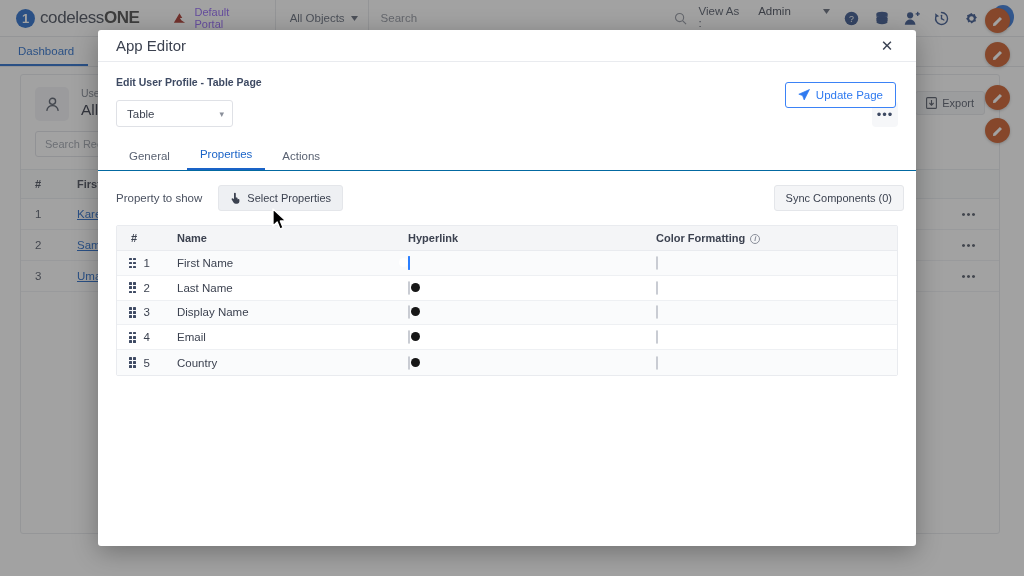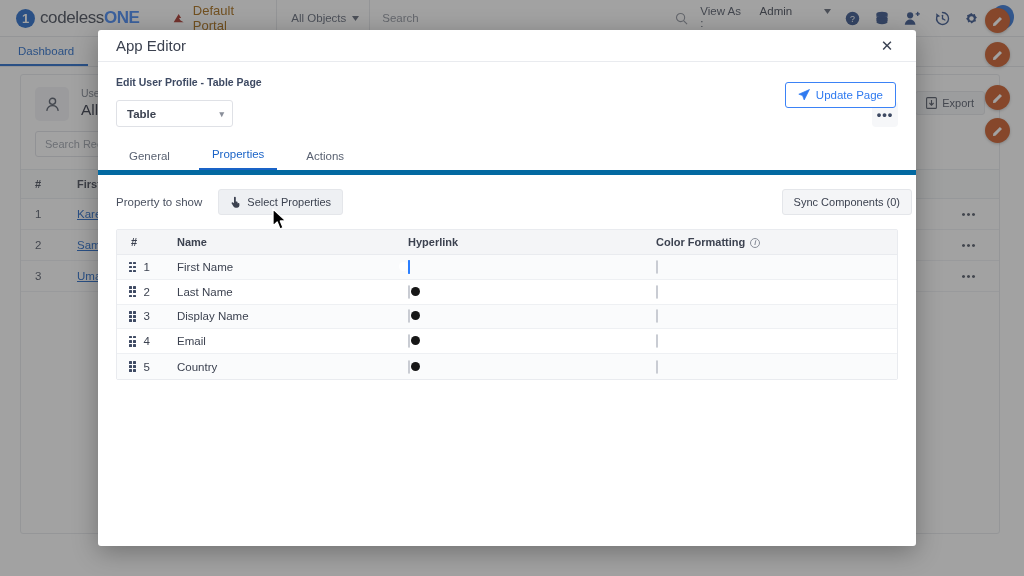--- a/index.html
+++ b/index.html
@@ -19,24 +19,24 @@
     background: #ffffff; display: flex; align-items: center;
     border-bottom: 1px solid #e4e6ea;
   }
   .brand { display: flex; align-items: center; gap: 5px; padding: 0 14px 0 16px; }
   .brand-mark {
     width: 19px; height: 19px; border-radius: 50%;
     background: #1a63c7; color: #fff; font-size: 13px; font-weight: bold;
     display: flex; align-items: center; justify-content: center; line-height: 1;
   }
   .brand-text { font-size: 17px; letter-spacing: -0.4px; color: #3c4250; font-weight: 500; }
-  .brand-text b { color: #3b82f6; font-weight: 600; }
+  .brand-text b { color: #404040; font-weight: 600; }
 
   .portal { display: flex; align-items: center; gap: 8px; padding: 0 18px; }
-  .portal-label { font-size: 13px; color: #a16207; }
+  .portal-label { font-size: 11px; color: #8b5cf6; }
 
   .search-wrap {
     display: flex; align-items: flex-start; height: 37px; flex: 0 0 auto;
     border-left: 1px solid #e4e6ea;
   }
   .objects-sel {
     font-size: 11.5px; color: #5a6272; padding: 0 10px 0 14px;
     display: flex; align-items: center; gap: 6px; height: 100%;
     border-right: 1px solid #e4e6ea;
   }
@@ -125,48 +125,48 @@
     height: 32px; display: flex; align-items: center; padding: 0 18px;
     border-bottom: 1px solid #e9ebef;
   }
   .modal-title { font-size: 15px; color: #3c4250; }
   .modal-close { margin-left: auto; color: #3c4454; font-size: 15px; width: 22px; height: 22px;
     display:flex; align-items:center; justify-content:center; }
 
   .crumb { padding: 14px 18px 0 18px; font-size: 10.5px; color: #3e4a63; font-weight: 600; }
 
   .row-sel {
-    display: flex; align-items: flex-end; padding: 12px 18px 0 18px; font-weight: bold;
+    display: flex; align-items: flex-end; padding: 12px 18px 0 18px;
   }
   .sel-box {
     width: 117px; height: 27px; border: 1px solid #dfe1e6; border-radius: 3px;
     display: flex; align-items: center; justify-content: space-between;
     padding: 0 8px 0 10px; font-size: 11.5px; color: #3c4250;
   }
   .sel-caret { color: #8a8f9a; font-size: 9px; }
   .kebab {
     margin-left: auto; width: 26px; height: 26px; border-radius: 4px;
     background: #f6f7f9; display: flex; align-items: center; justify-content: center;
     color: #3e4a63; font-size: 13px; letter-spacing: 1px;
   }
   .update-btn {
     position: absolute; right: 20px; top: 52px;
     border: 1px solid #3b82f6; color: #2f7af0; background: #fff;
     border-radius: 3px; font-size: 11.5px; padding: 6px 12px;
     display: flex; align-items: center; gap: 6px;
   }
 
   .tabs {
-    display: flex; align-items: flex-end; gap: 16px; margin: 14px 0 0 0;
-    padding: 0 18px; border-bottom: 5px solid #0369a1;
+    display: flex; align-items: flex-end; gap: 4px; margin: 14px 0 0 0;
+    padding: 0 18px; border-bottom: 1px solid #0369a1;
   }
   .tab { font-size: 11.5px; color: #5a6272; padding: 7px 13px 8px 13px; }
   .tab.active { color: #1a63c7; border-bottom: 2px solid #1a63c7; font-weight: 500; }
 
-  .ctrl-row { display: flex; align-items: center; padding: 14px 4px 0 18px; }
+  .ctrl-row { display: flex; align-items: center; padding: 14px 12px 0 18px; }
   .ctrl-label { font-size: 11.5px; color: #4a5160; margin-right: 16px; }
   .gbtn {
     background: #eef0f3; border: 1px solid #e4e6ea; border-radius: 3px;
     font-size: 11px; color: #3c4250; padding: 6px 11px;
     display: flex; align-items: center; gap: 6px;
   }
   .gbtn.plain { background: #f4f5f7; }
   .ctrl-right { margin-left: auto; }
 
   .prop-table { margin: 14px 18px 0 18px; border: 1px solid #e9ebef; border-radius: 2px; }

